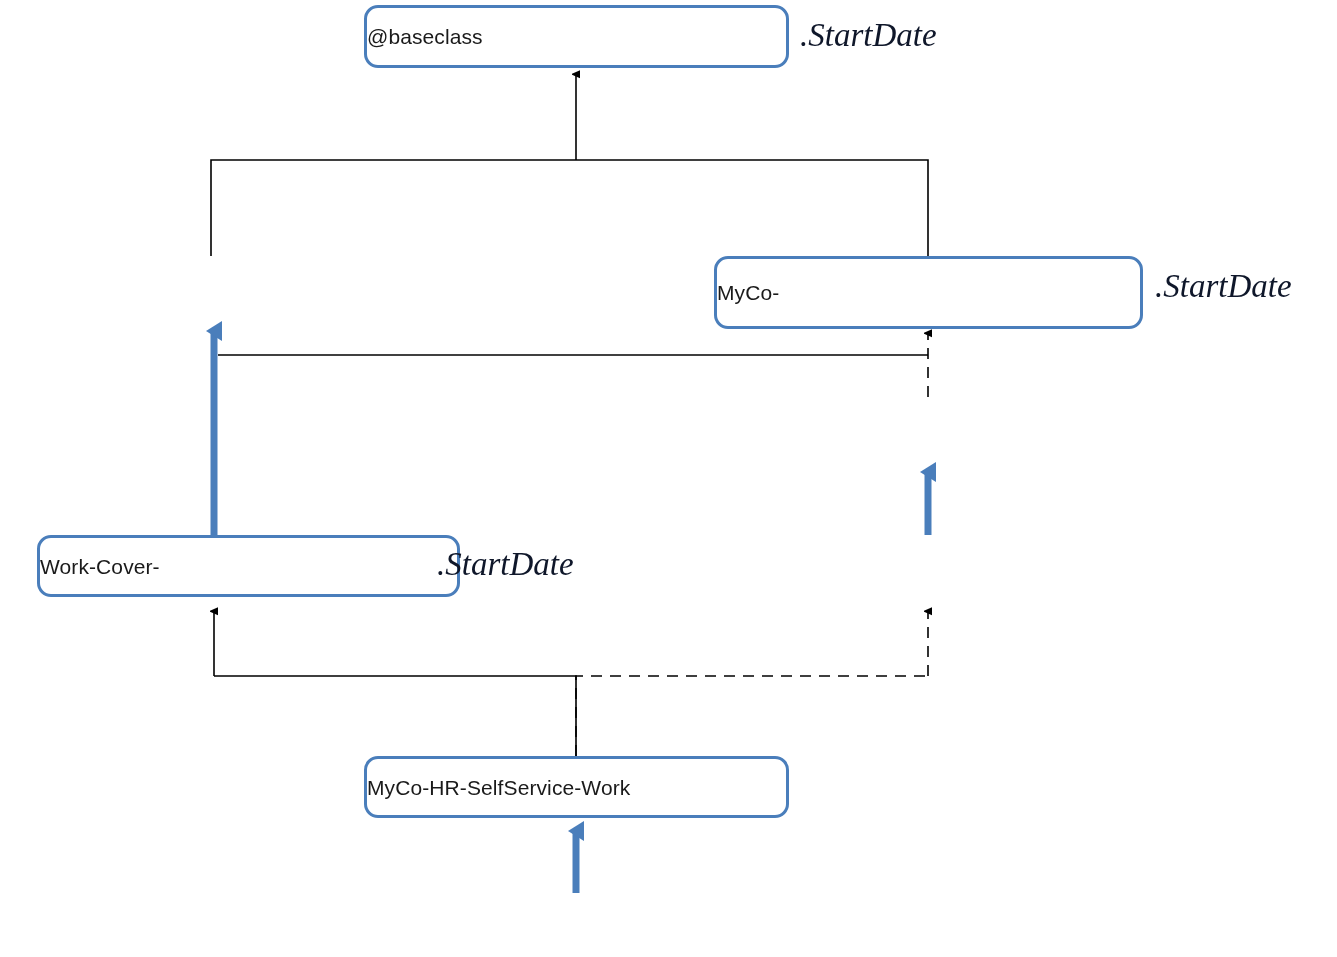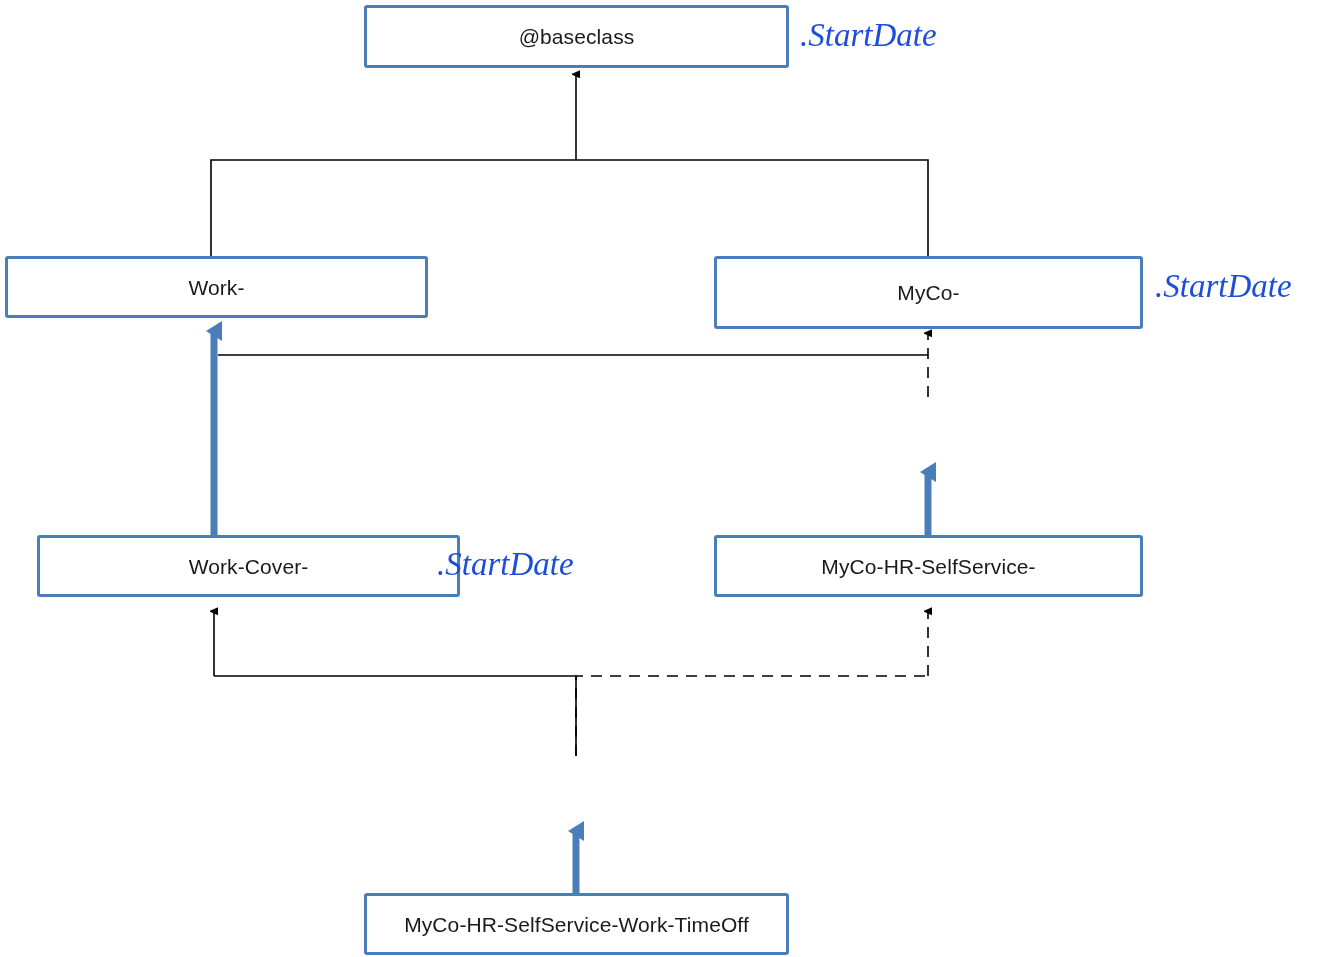--- a/index.html
+++ b/index.html
@@ -21,41 +21,40 @@
     left: 0;
     top: 0;
     width: 1337px;
     height: 957px;
     pointer-events: none;
   }
   .node {
     position: absolute;
     box-sizing: border-box;
     border: 3px solid #4a7ebb;
-    border-radius: 3px;
+    border-radius: 14px;
     background: #ffffff;
     display: flex;
     align-items: center;
-    justify-content: center;
     z-index: 5;
   }
   .node-label {
     font-family: "Liberation Sans", sans-serif;
     font-size: 21px;
     color: #1a1a1a;
     line-height: 1;
     white-space: nowrap;
     letter-spacing: 0.1px;
   }
   .prop-label {
     position: absolute;
     font-family: "Liberation Serif", serif;
     font-style: italic;
     font-size: 33px;
-    color: #1d4ed8;
+    color: #0f172a;
     white-space: nowrap;
     line-height: 1;
     z-index: 6;
   }
 </style>
 </head>
 <body>
 
 <div id="canvas">
 
@@ -103,41 +102,35 @@
 
     <g>
       <line x1="576" y1="893" x2="576" y2="831" stroke="#4a7ebb" stroke-width="7" marker-end="url(#arrow-blue)"></line>
     </g>
   </svg>
 
   <div class="node" style="left:364px; top:5px; width:425px; height:63px;">
     <span class="node-label">@baseclass</span>
   </div>
 
-  <div class="node" style="left:5px; top:256px; width:423px; height:62px;">
-    <span class="node-label">Work-</span>
-  </div>
 
   <div class="node" style="left:714px; top:256px; width:429px; height:73px;">
     <span class="node-label">MyCo-</span>
   </div>
 
 
   <div class="node" style="left:5px; top:535px; width:423px; height:62px;margin-left:32px;">
     <span class="node-label">Work-Cover-</span>
   </div>
 
-  <div class="node" style="left:714px; top:535px; width:429px; height:62px;">
-    <span class="node-label">MyCo-HR-SelfService-</span>
+
+  <div class="node" style="left:364px; top:756px; width:425px; height:62px;">
+    <span class="node-label">MyCo-HR-SelfService-Work</span>
   </div>
 
-
-  <div class="node" style="left:364px; top:893px; width:425px; height:62px;">
-    <span class="node-label">MyCo-HR-SelfService-Work-TimeOff</span>
-  </div>
 
   <div class="prop-label" style="left:800px; top:19px;">.StartDate</div>
 
   <div class="prop-label" style="left:1155px; top:270px;">.StartDate</div>
 
   <div class="prop-label" style="left:437px; top:548px;">.StartDate</div>
 
 </div>
 
 </body></html>

